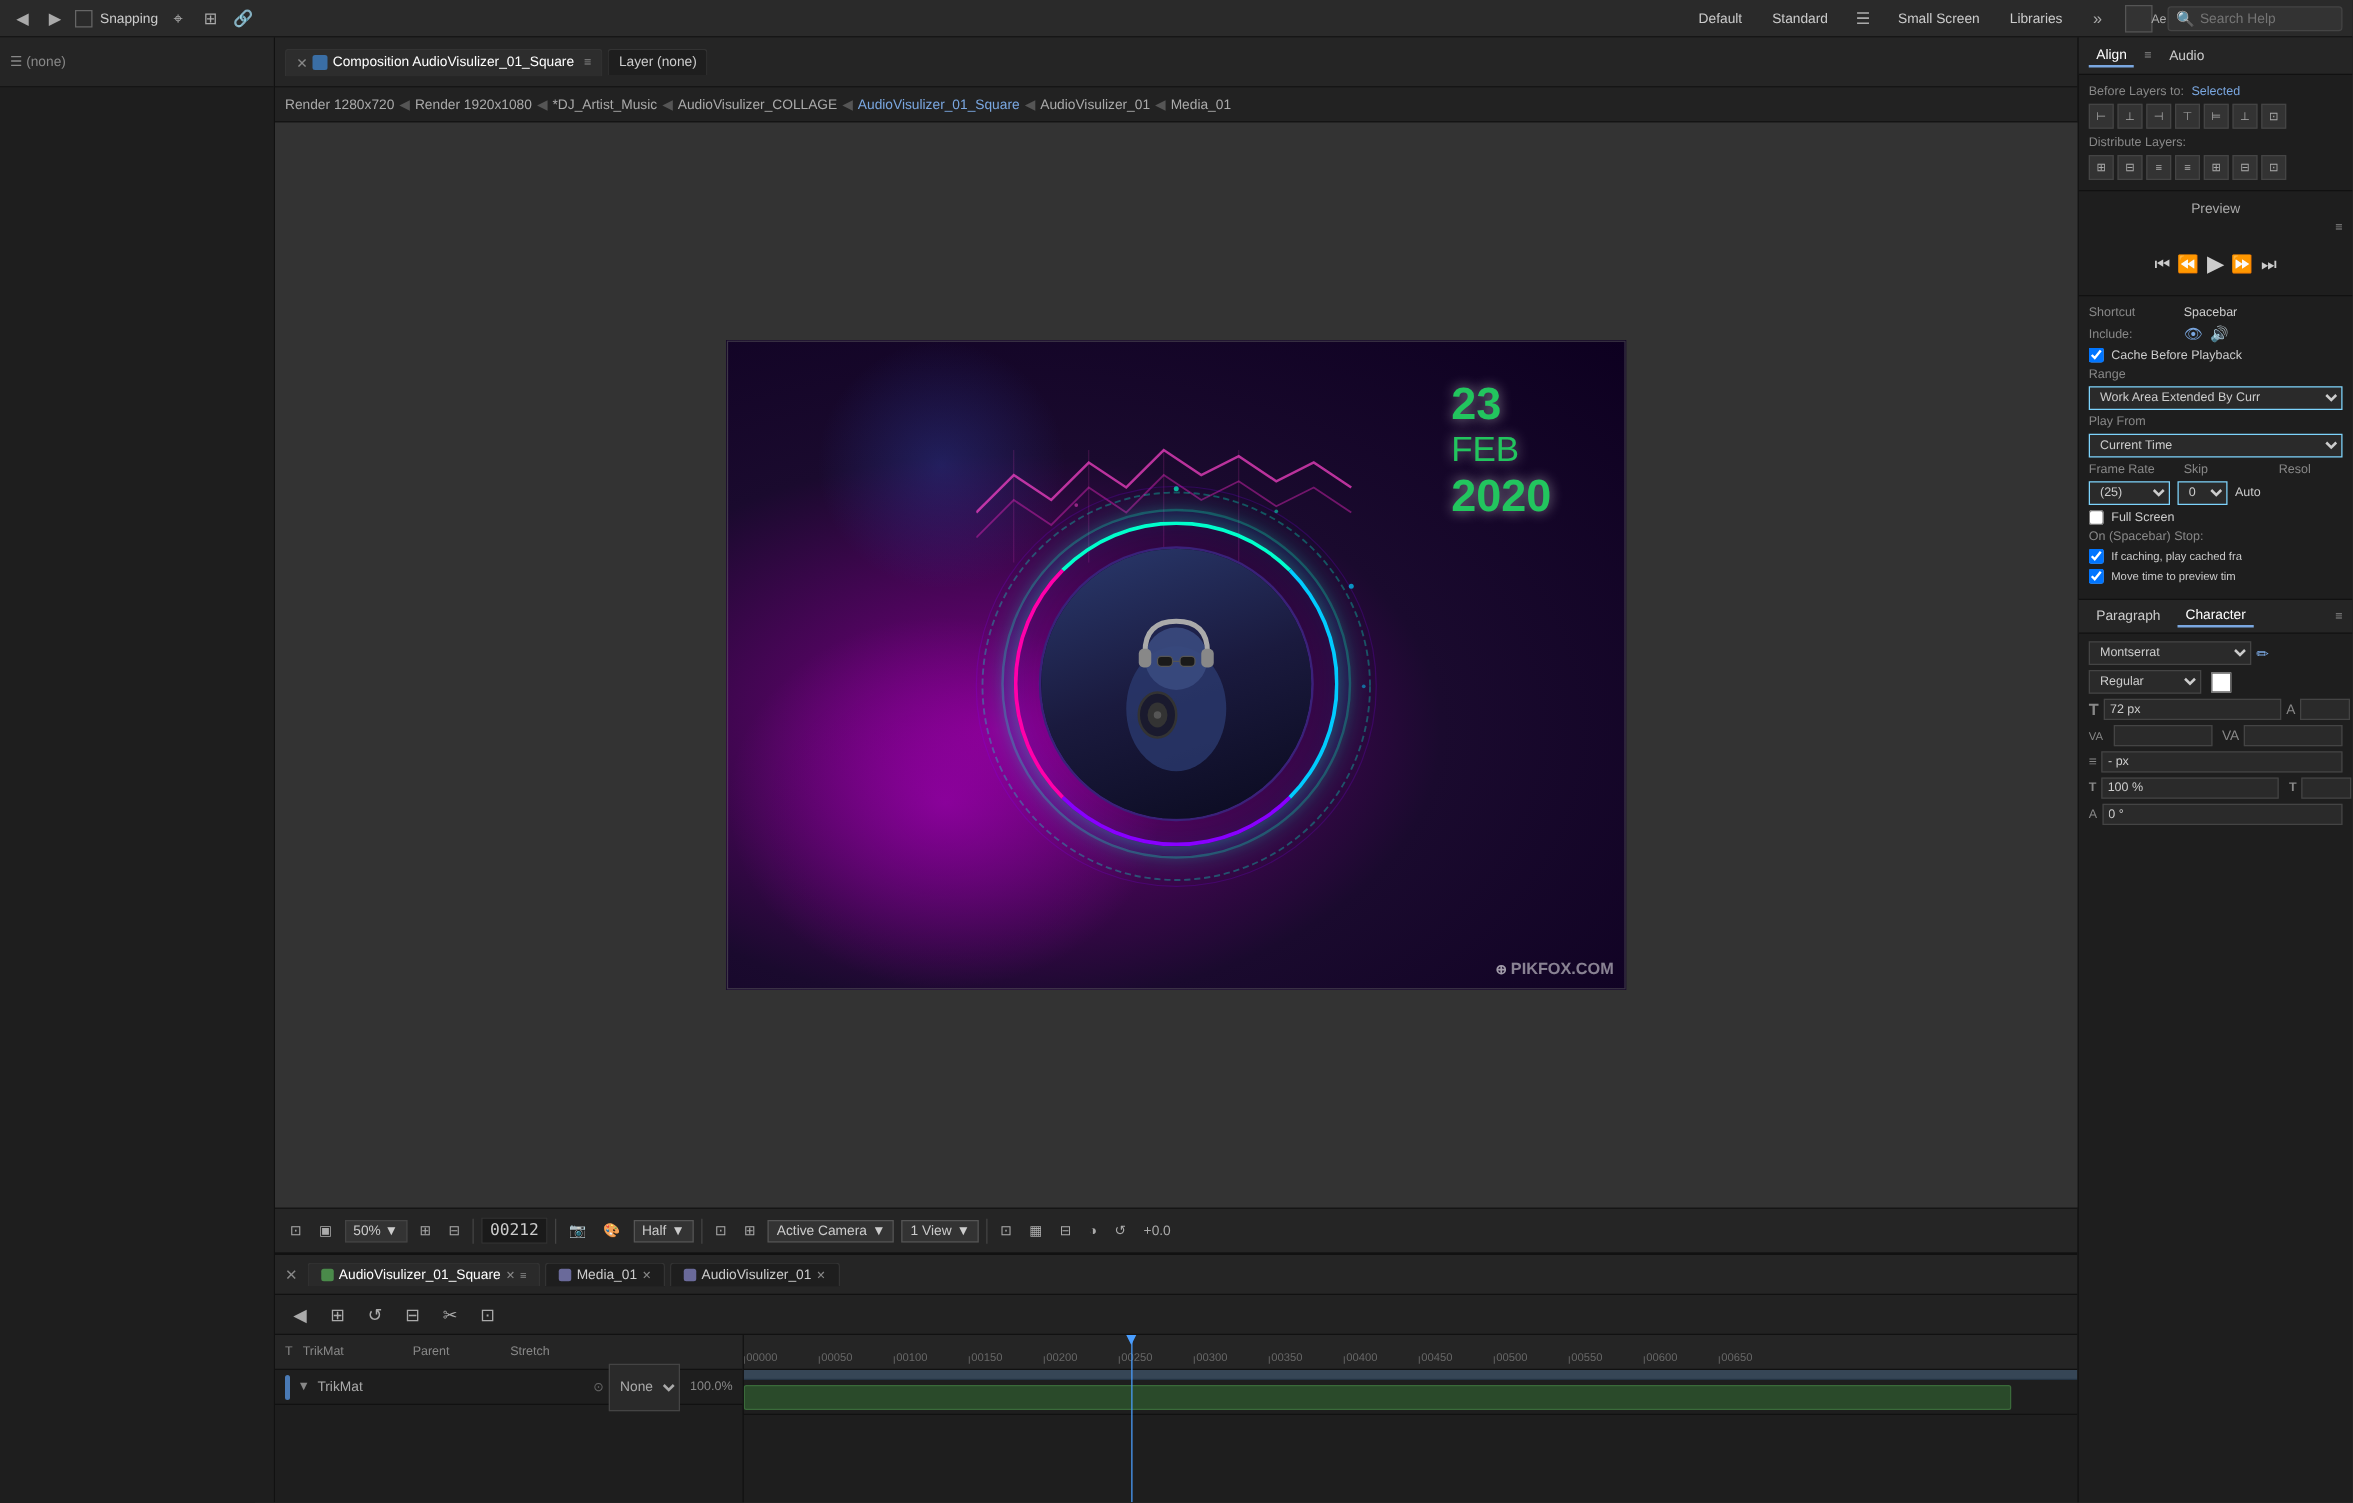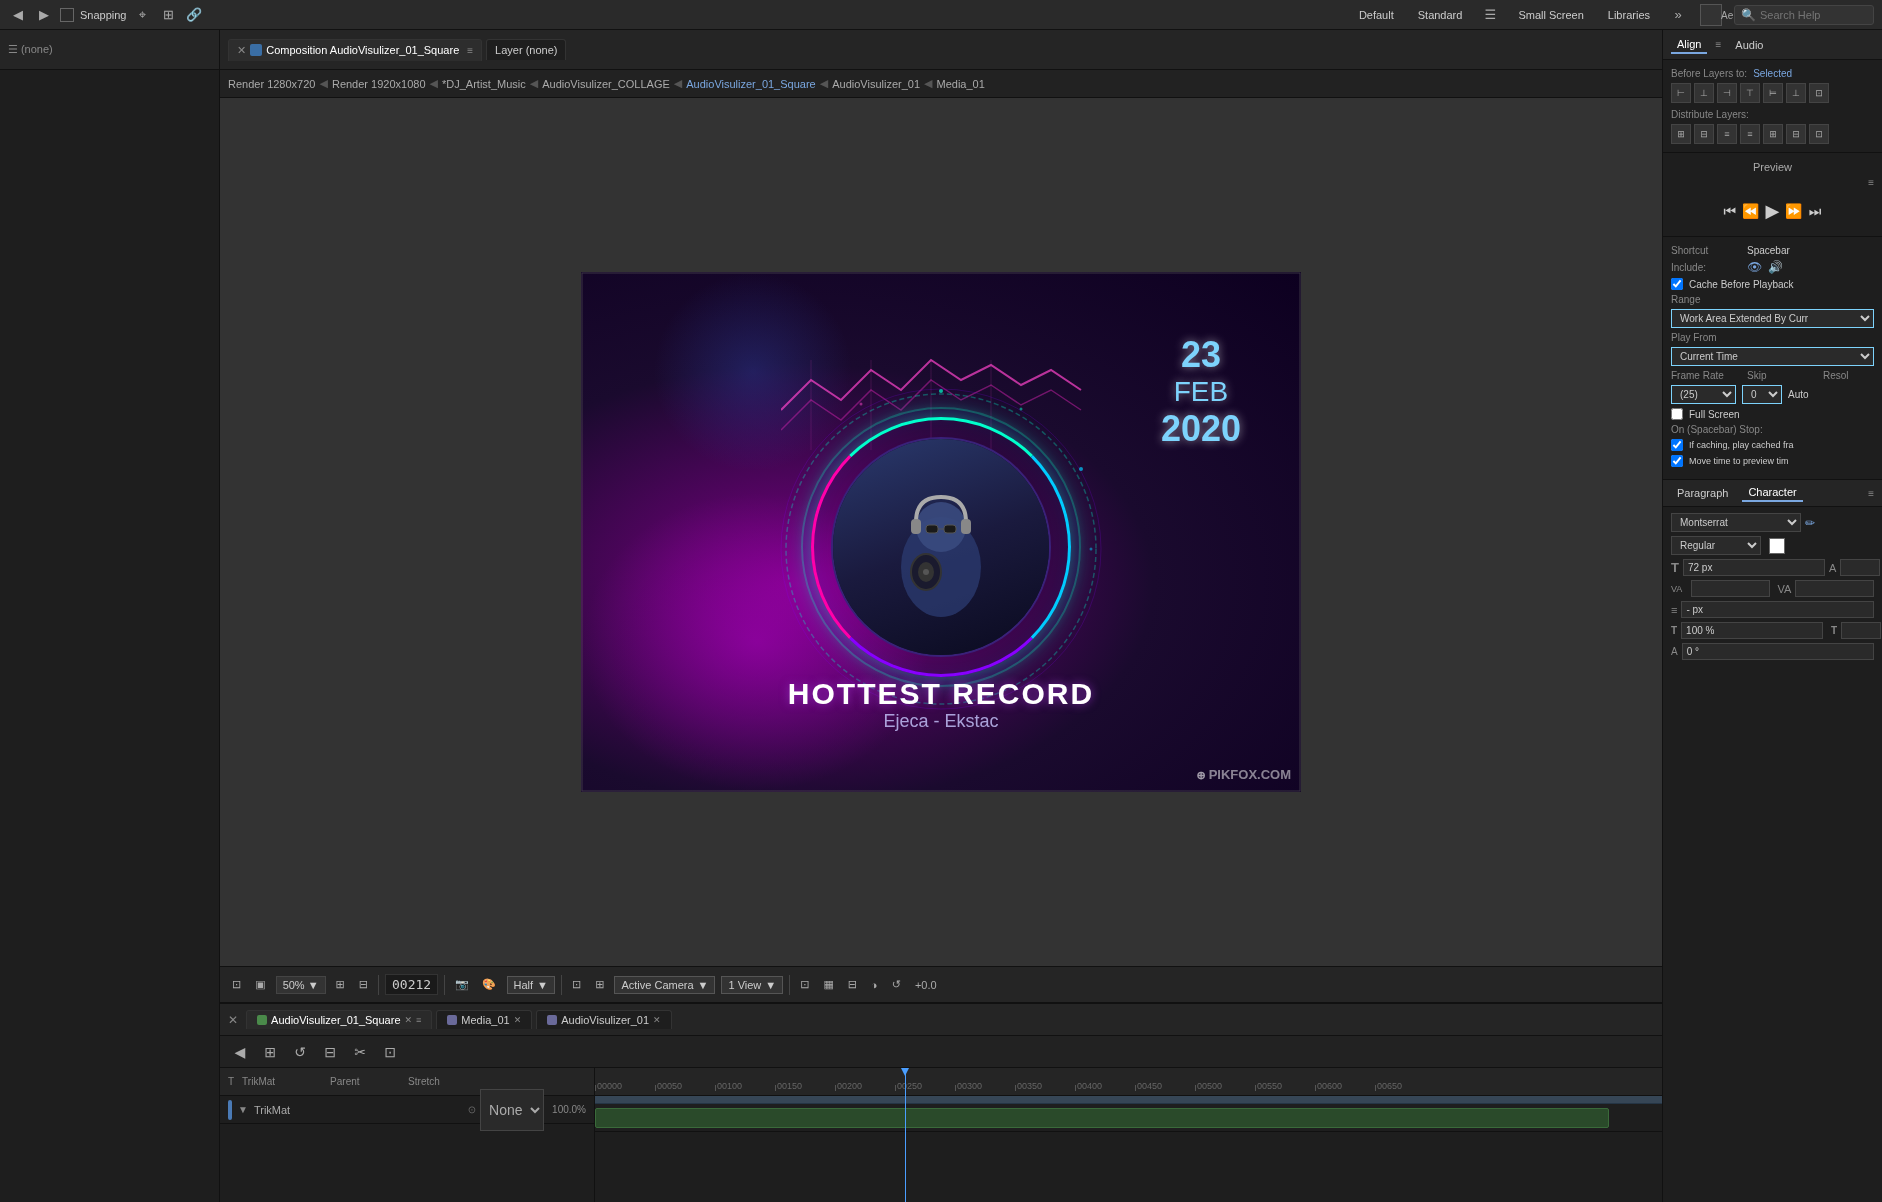--- a/index.html
+++ b/index.html
@@ -253,24 +253,22 @@
     .sound-wave {
       position: absolute;
       top: 15%; left: 50%;
       transform: translateX(-50%);
       width: 320px; height: 200px;
     }
     
     .date-text {
       position: absolute;
       top: 30px; right: 60px;
-      text-align: center;
-      color: #7dd3fc;
+      color: #22c55e;
       text-shadow: 0 0 10px rgba(255,255,255,0.5);
-      margin-top: 32px;
     }
     .date-day { font-size: 36px; font-weight: bold; }
     .date-month { font-size: 28px; font-weight: normal; }
     .date-year { font-size: 36px; font-weight: bold; }
     
     .bottom-text {
       position: absolute;
       bottom: 60px;
       left: 50%; transform: translateX(-50%);
       text-align: center;
@@ -458,21 +456,21 @@
       display: flex; align-items: center; gap: 4px;
     }
     .tl-layer-ctrl span {
       font-size: 10px;
       color: #888;
     }
     .tl-dropdown-small {
       background: #2a2a2a;
       border: 1px solid #444;
       color: #aaa;
-      font-size: 14px;
+      font-size: 11px;
       padding: 11px 4px;
     }
 
     
     .timeline-ruler {
       flex: 1;
       overflow: hidden;
       position: relative;
     }
     .tl-ruler-bar {
@@ -801,24 +799,20 @@
           <circle cx="320" cy="170" r="1.5" fill="#00ccff" opacity="0.5"></circle>
           <circle cx="90" cy="25" r="1.5" fill="#ff44cc" opacity="0.5"></circle>
         </svg>
 
         <div class="date-text">
           <div class="date-day">23</div>
           <div class="date-month">FEB</div>
           <div class="date-year">2020</div>
         </div>
 
-        <div class="bottom-text">
-          <div class="hottest-record">HOTTEST RECORD</div>
-          <div class="artist-name">Ejeca - Ekstac</div>
-        </div>
 
         <svg style="position:absolute;top:0;left:0;width:100%;height:100%;pointer-events:none;">
           <rect x="1" y="1" width="718" height="518" fill="none" stroke="#666" stroke-width="1" opacity="0.5"></rect>
         </svg>
 
         <div class="watermark">
           <span style="color:#fff;font-size:11px;opacity:0.6;">⊕ </span>
           <span>PIKFOX.COM</span>
         </div>
       </div>

